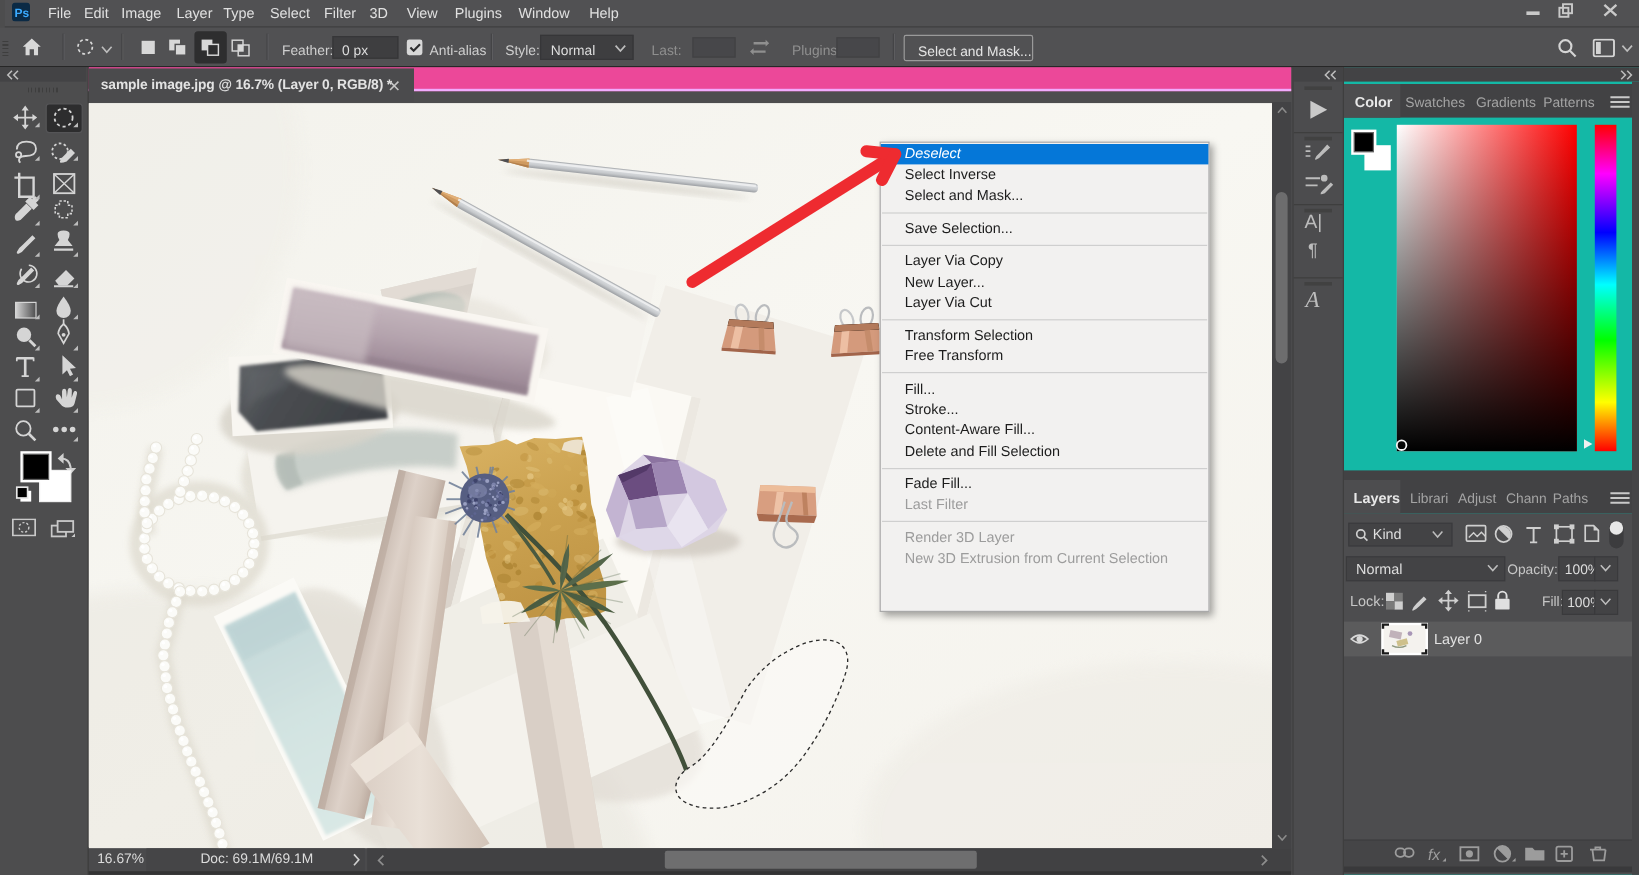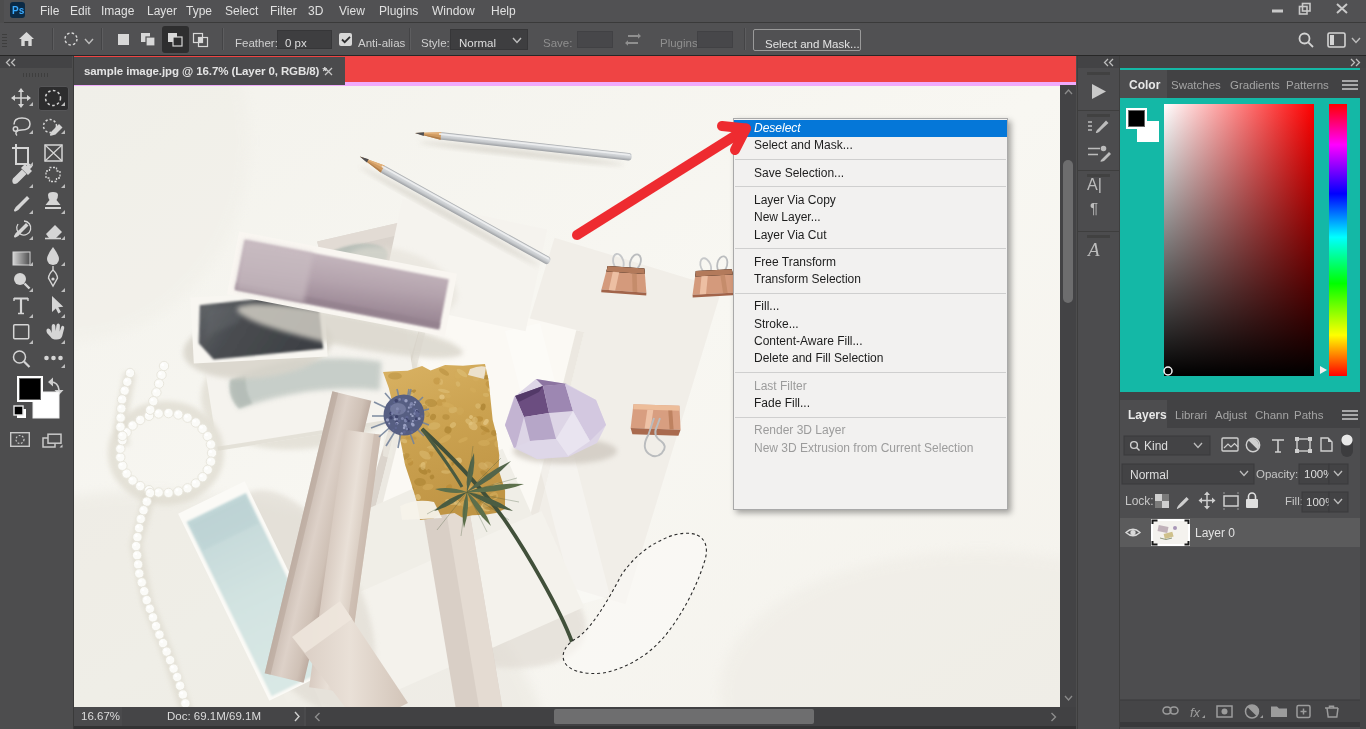--- a/index.html
+++ b/index.html
@@ -6,21 +6,21 @@
     font-family:"Liberation Sans",sans-serif;background:#4d4d4e;}
   .ab{position:absolute;}
   #menubar{left:4px;top:0;width:1366px;height:22px;background:#515153;padding-left:40px;}
   #menubar .mi{position:absolute;top:4px;font-size:12px;color:#e0e0e0;}
   #optbar{left:0;top:23px;width:1366px;height:32px;background:#515153;border-bottom:1px solid #272727;}
   #menubar{border-bottom:1px solid #3a3a3a;}
   .otext{position:absolute;font-size:11.5px;color:#cfcfcf;}
   .odim{position:absolute;font-size:11.5px;color:#8f8f8f;}
   .sep{position:absolute;top:5px;width:1px;height:22px;background:#444446;border-right:1px solid #5d5d5f;}
   #toolbar{left:0;top:56px;width:73px;height:673px;background:#4d4d4e;border-right:1px solid #3a3a3a;}
-  #tabbar{left:74px;top:56px;width:1002px;height:30px;background:#ef4444;border-bottom:4px solid #f0abfc;box-sizing:border-box;}
+  #tabbar{left:74px;top:56px;width:1002px;height:20px;background:#ec4899;border-bottom:2px solid #f0abfc;box-sizing:border-box;}
   #doctab{position:absolute;left:0;top:1px;width:271px;height:28px;background:#4b4b4d;}
   #doctab span.t{position:absolute;left:10px;top:8px;font-size:11.5px;font-weight:700;color:#e3e3e3;letter-spacing:-0.1px;}
   #canvas{left:74px;top:86px;width:986px;height:620px;background:#f7f6f1;}
   #vscroll{left:1060px;top:85px;width:16px;height:622px;background:#434345;}
   #statusbar{left:74px;top:707px;width:1002px;height:19px;background:#4a4a4c;}
   #belowbar{left:74px;top:726px;width:1002px;height:3px;background:#333334;}
   #dock{left:1077px;top:56px;width:43px;height:673px;background:#4c4c4e;border-left:1px solid #3e3e3e;border-right:1px solid #3e3e3e;box-sizing:border-box;}
   #rpanel{left:1120px;top:56px;width:246px;height:673px;background:#14b8a6;}
   .grip{position:absolute;width:26px;height:4px;
     background-image:repeating-linear-gradient(90deg,#3e3e3e 0 1px,transparent 1px 3px);}
@@ -110,21 +110,21 @@
     <path d="M1 3.5 L3.7 6.2 L9 0.8" fill="none" stroke="#2e2e2f" stroke-width="1.8"></path>
   </svg>
   <span class="otext" style="left:358px;top:14px">Anti-alias</span>
   <div class="sep" style="left:409px"></div>
   <span class="otext" style="left:421px;top:14px">Style:</span>
   <div class="ab" style="left:450px;top:6px;width:78px;height:21px;background:#3e3e40;border:1px solid #363638;box-sizing:border-box"></div>
   <span class="otext" style="left:459px;top:14px;color:#dedede">Normal</span>
   <svg class="ab" style="left:512px;top:14px" width="10" height="7" viewBox="0 0 10 7">
     <path d="M1 1 L5 5.5 L9 1" fill="none" stroke="#bdbdbd" stroke-width="1.4"></path>
   </svg>
-  <span class="odim" style="left:543px;top:14px">Save:</span>
+  <span class="odim" style="left:543px;top:14px">Last:</span>
   <div class="ab" style="left:577px;top:8px;width:36px;height:17px;background:#47474a;border:1px solid #414144;box-sizing:border-box"></div>
 
   <svg class="ab" style="left:625px;top:9px" width="16" height="15" viewBox="0 0 16 15">
     <g fill="#8f8f8f">
       <path d="M3 5 L13 5 L13 3.2 L16 6 L13 8.8 L13 7 L3 7 Z" transform="translate(0,-2)"></path>
       <path d="M13 10 L3 10 L3 8.2 L0 11 L3 13.8 L3 12 L13 12 Z"></path>
     </g>
   </svg>
   <span class="odim" style="left:660px;top:14px">Plugins:</span>
   <div class="ab" style="left:697px;top:8px;width:36px;height:17px;background:#47474a;border:1px solid #414144;box-sizing:border-box"></div>
@@ -1053,38 +1053,39 @@
 
       <path d="M205 652 h13 M207 652 l1.2 9 h8.6 l1.2 -9 M209.5 652 v-1.8 h4 v1.8"></path>
     </g>
   </svg>
   <div class="ab" style="left:240px;top:12px;width:6px;height:661px;background:#454547"></div>
 </div>
 
 <div id="ctxmenu" class="ab">
   <div style="height:1px"></div>
   <div class="mrow hl">Deselect</div>
+  <div class="mrow">Select Inverse</div>
   <div class="mrow">Select and Mask...</div>
   <div class="msep"></div>
   <div class="mrow">Save Selection...</div>
   <div class="msep"></div>
   <div class="mrow">Layer Via Copy</div>
   <div class="mrow">New Layer...</div>
   <div class="mrow">Layer Via Cut</div>
   <div class="msep"></div>
+  <div class="mrow">Transform Selection</div>
   <div class="mrow">Free Transform</div>
-  <div class="mrow">Transform Selection</div>
   <div class="msep"></div>
   <div class="mrow">Fill...</div>
   <div class="mrow">Stroke...</div>
   <div class="mrow">Content-Aware Fill...</div>
   <div class="mrow">Delete and Fill Selection</div>
   <div class="msep"></div>
+  <div class="mrow">Fade Fill...</div>
   <div class="mrow dis">Last Filter</div>
-  <div class="mrow">Fade Fill...</div>
   <div class="msep"></div>
   <div class="mrow dis">Render 3D Layer</div>
   <div class="mrow dis">New 3D Extrusion from Current Selection</div>
 </div>
 
 <svg class="ab" style="left:0;top:0;pointer-events:none" width="1366" height="729" viewBox="0 0 1366 729">
   <g stroke="#ee2b30" stroke-width="10" stroke-linecap="round" fill="none">
     <path d="M577 235 L741 132"></path>
     <path d="M746 128.5 L722 126"></path>
     <path d="M746 128.5 L735 150"></path>

